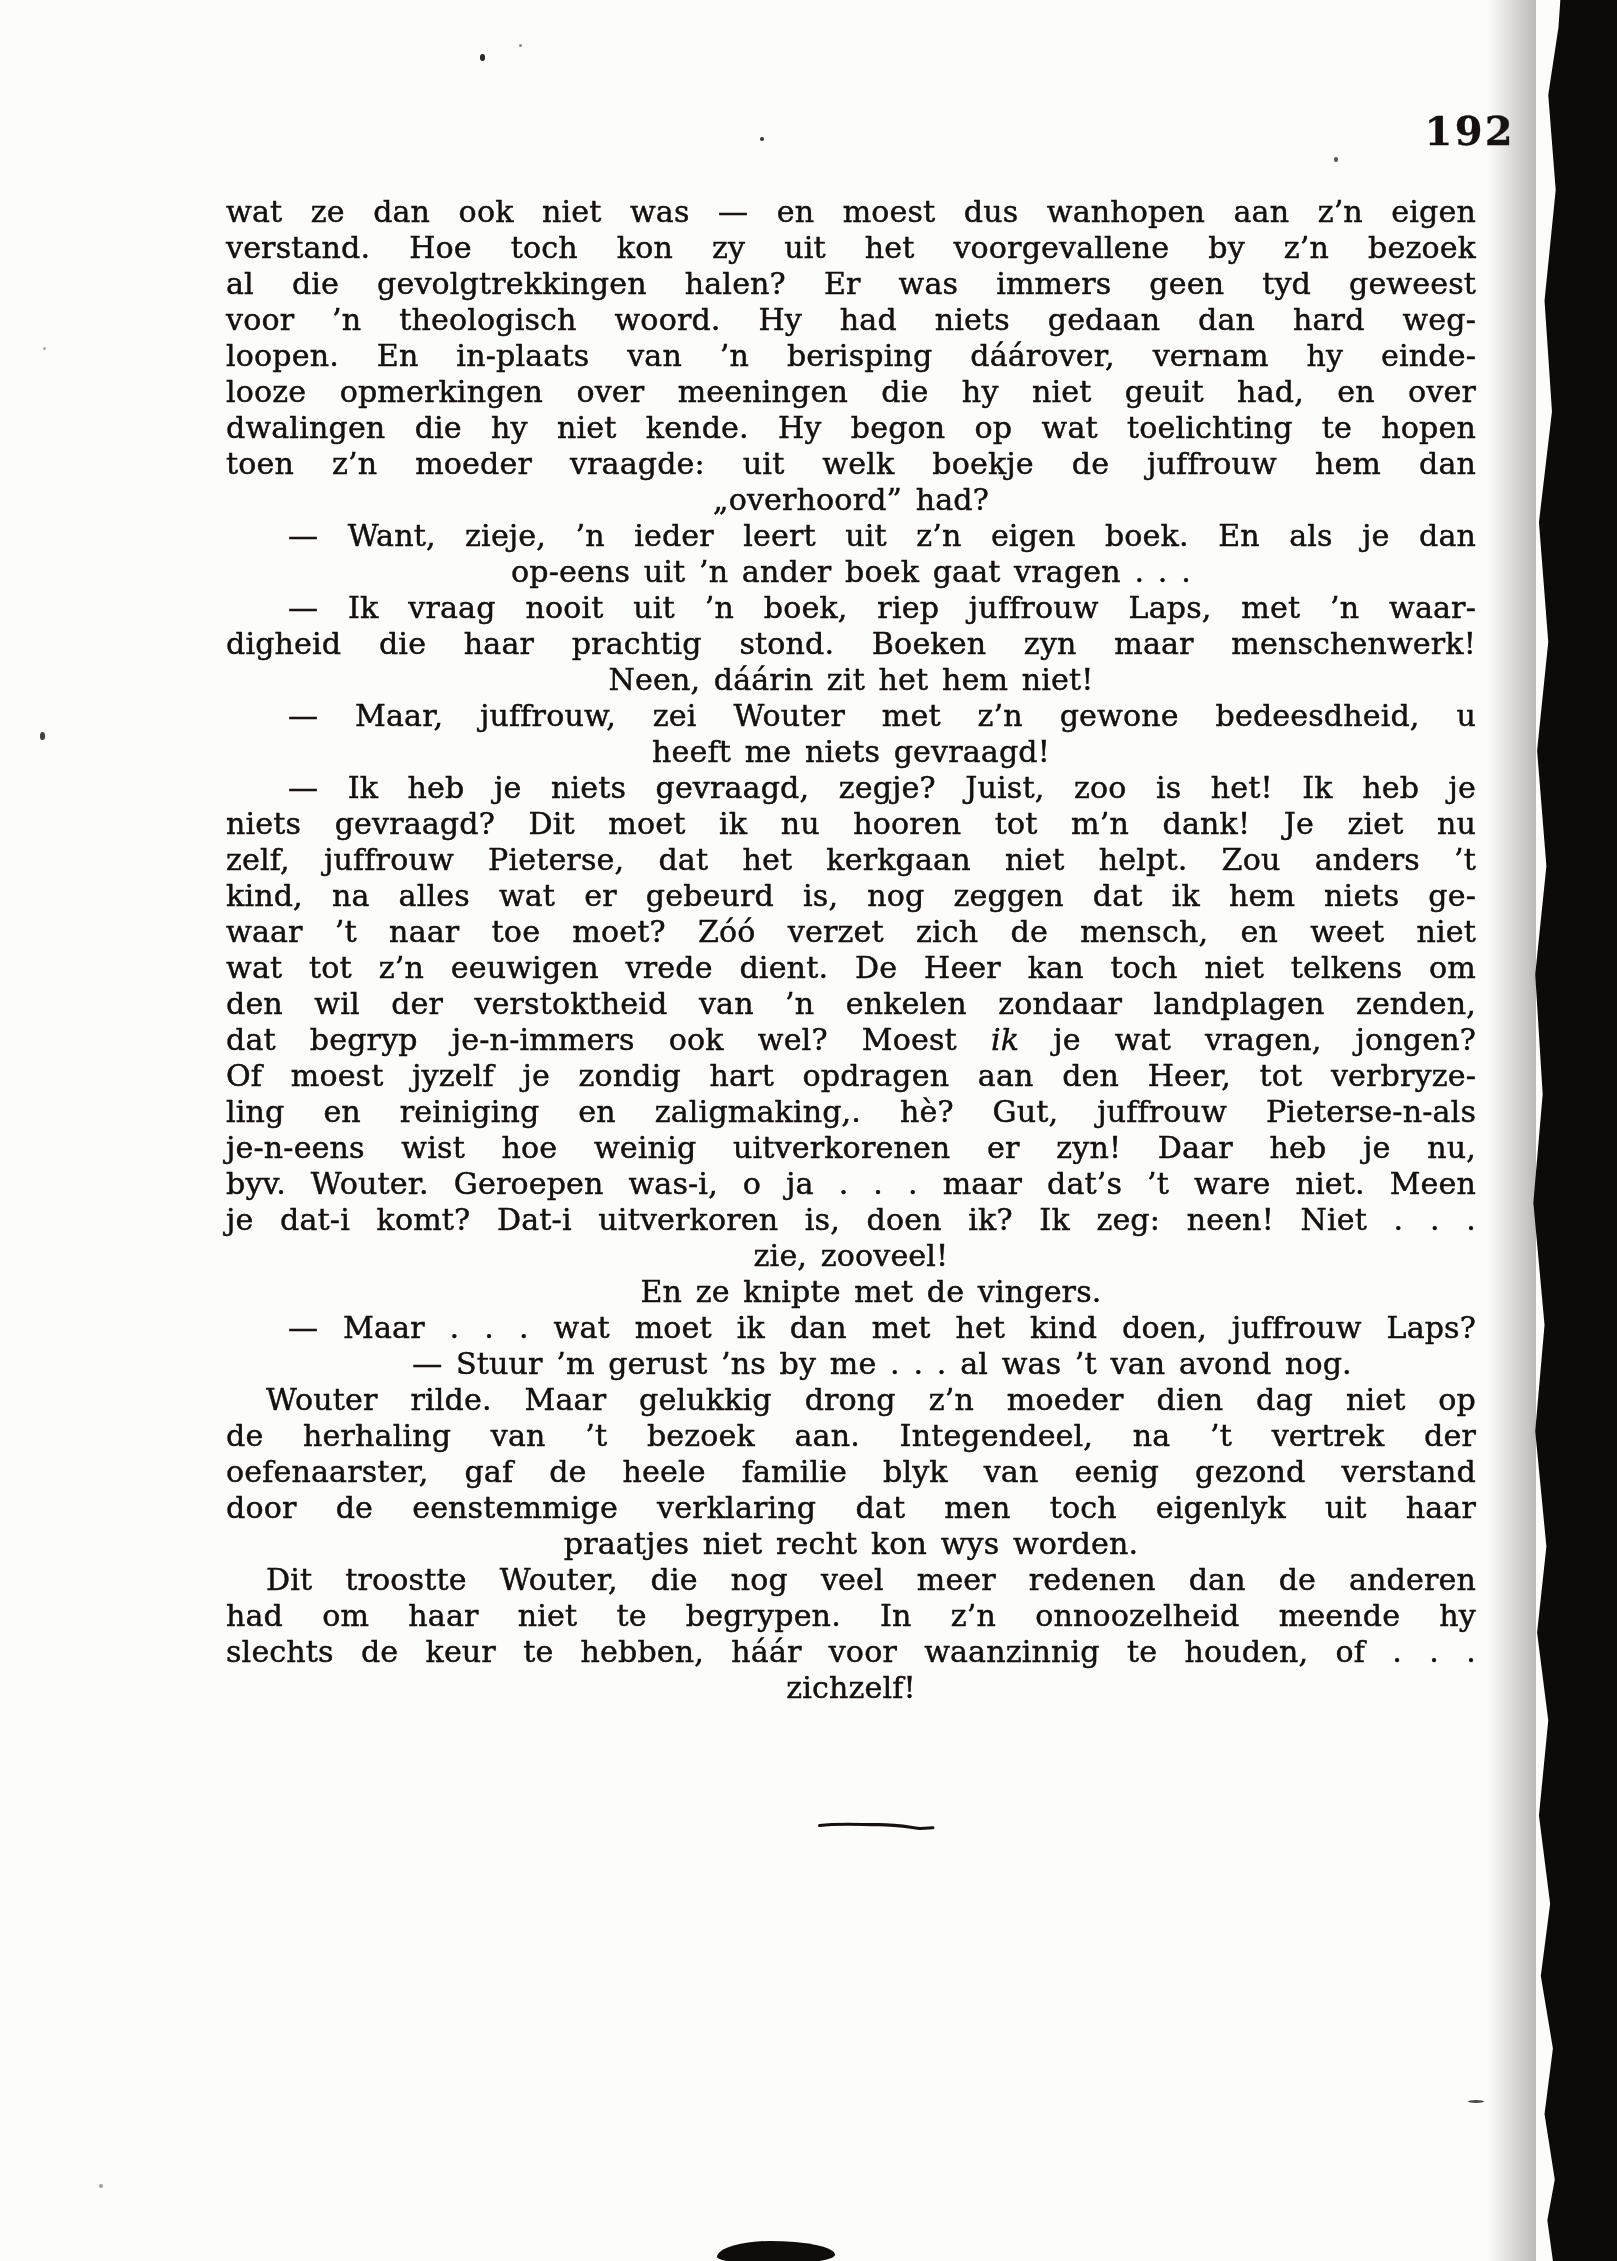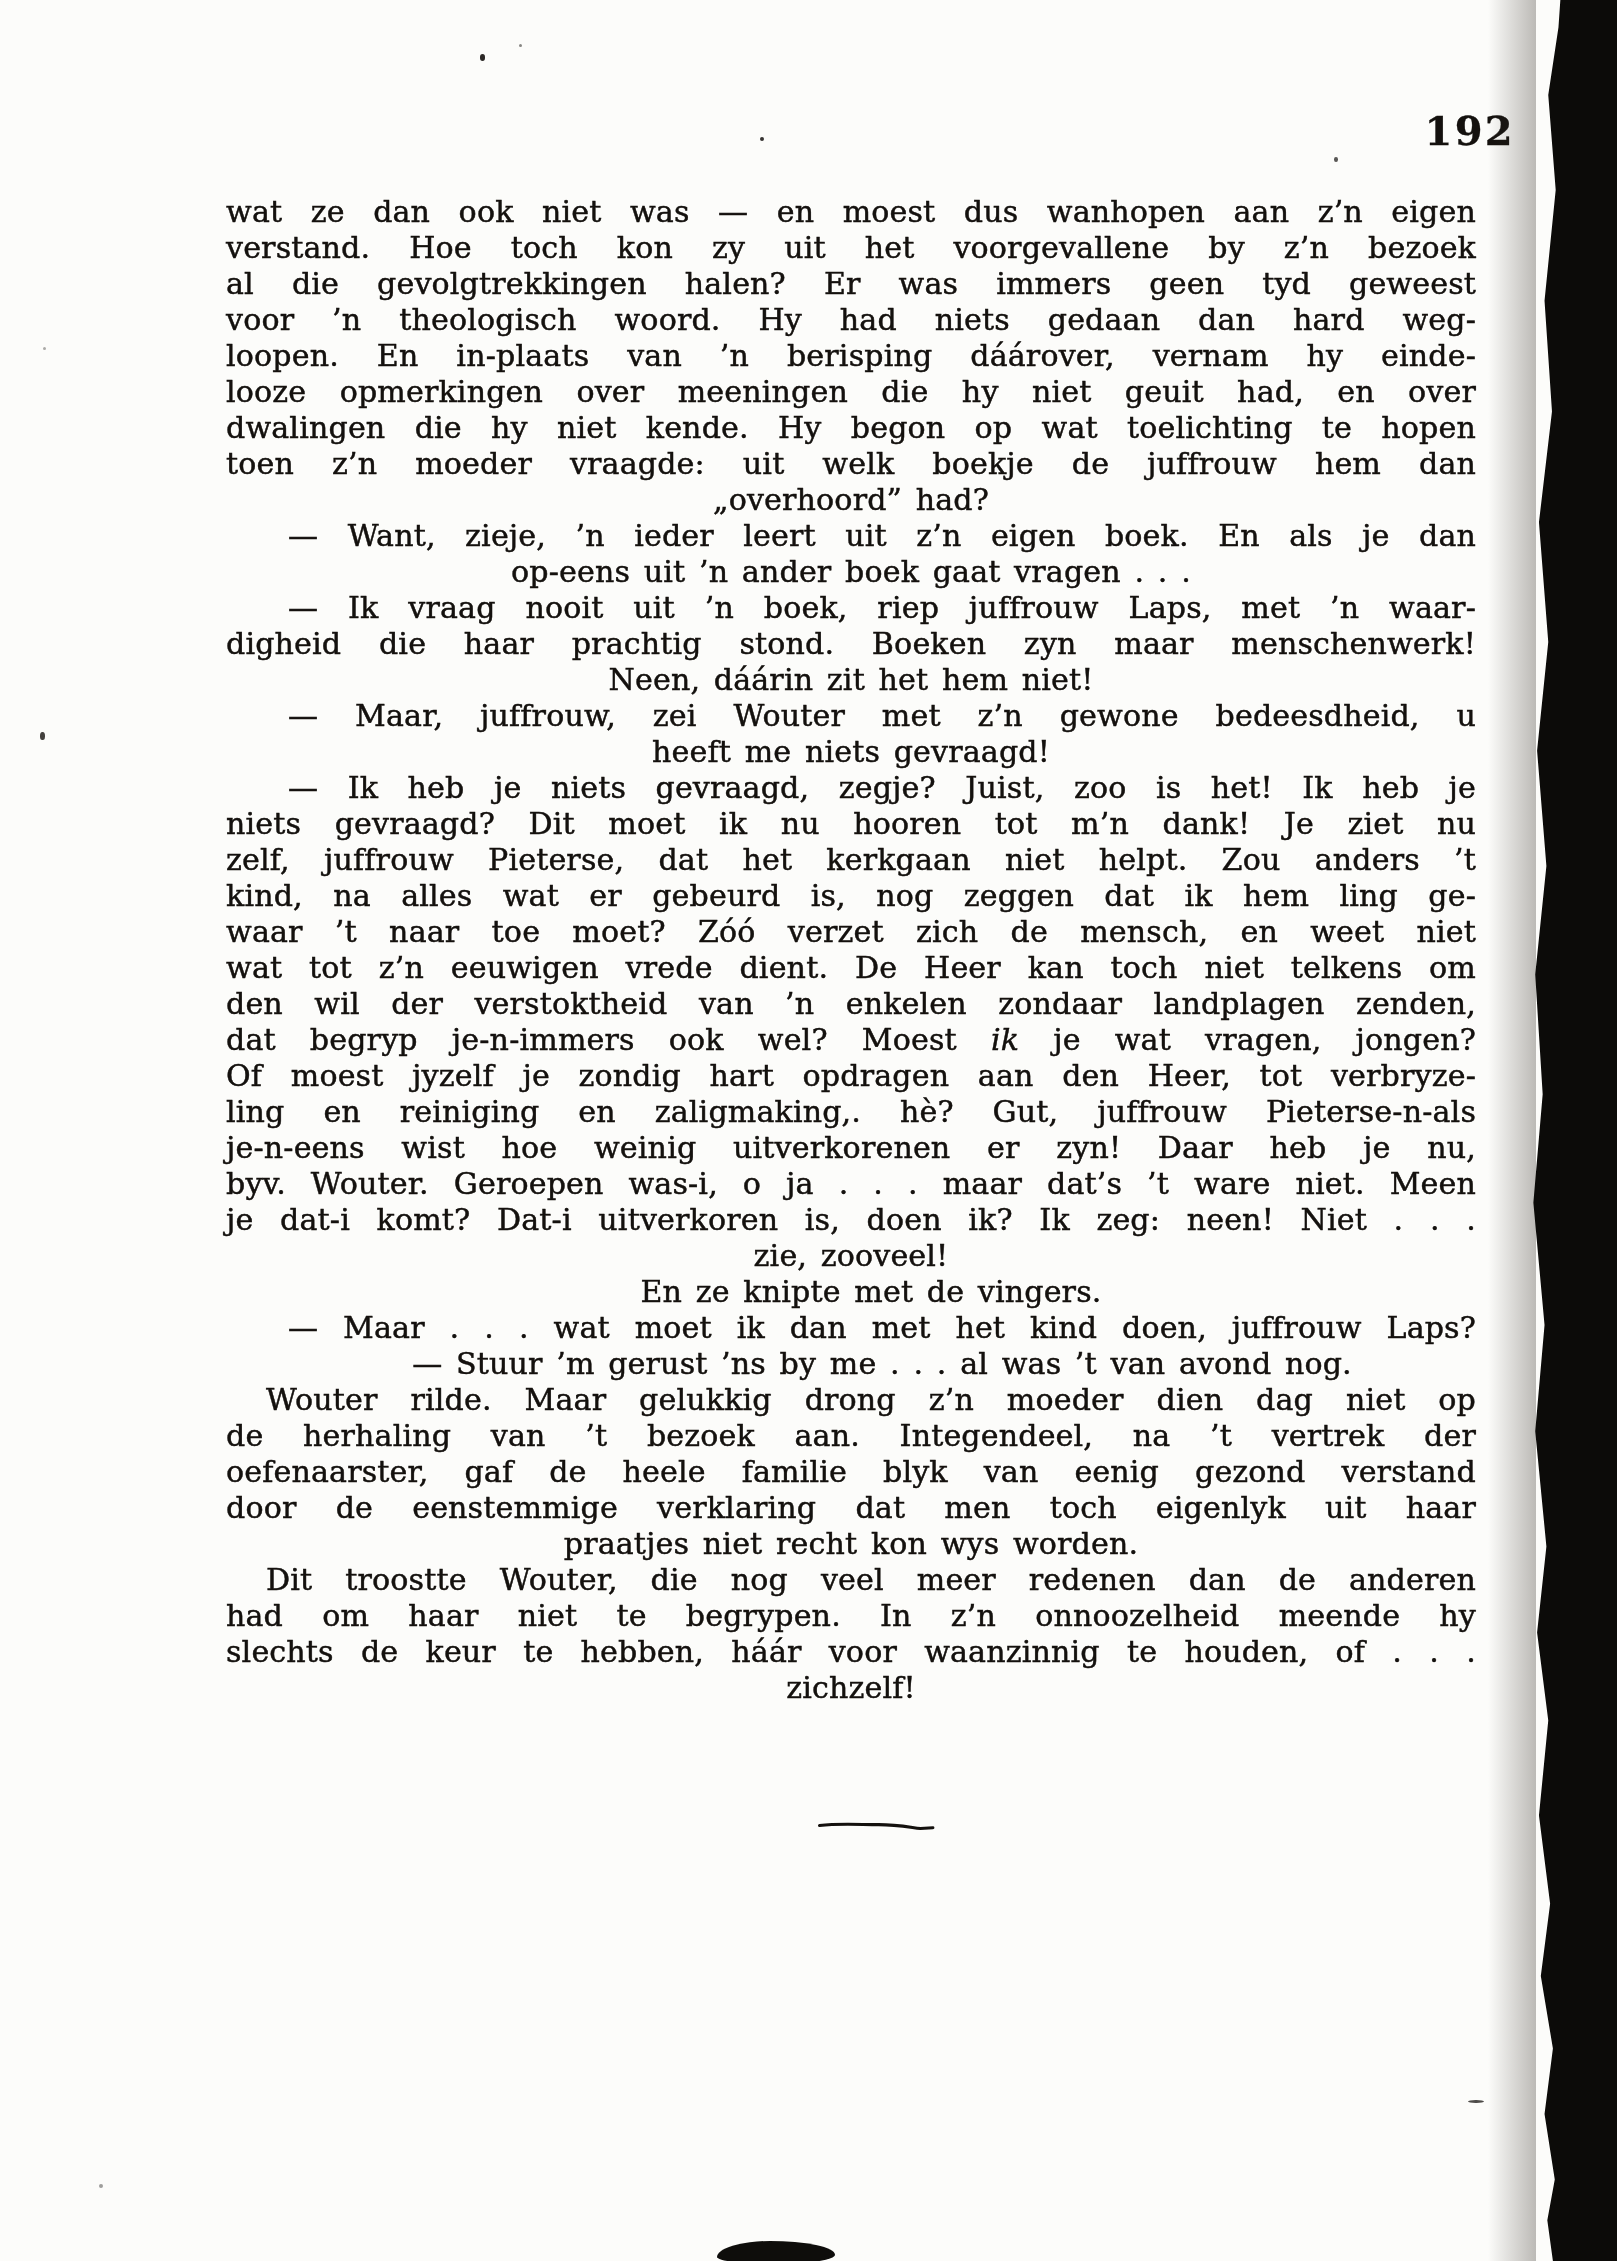--- a/index.html
+++ b/index.html
@@ -68,21 +68,21 @@
       <div class="line just ind2">— Want, zieje, ’n ieder leert uit z’n eigen boek. En als je dan</div>
       <div class="line">op-eens uit ’n ander boek gaat vragen . . .</div>
       <div class="line just ind2">— Ik vraag nooit uit ’n boek, riep juffrouw Laps, met ’n waar-</div>
       <div class="line just">digheid die haar prachtig stond. Boeken zyn maar menschenwerk!</div>
       <div class="line">Neen, dáárin zit het hem niet!</div>
       <div class="line just ind2">— Maar, juffrouw, zei Wouter met z’n gewone bedeesdheid, u</div>
       <div class="line">heeft me niets gevraagd!</div>
       <div class="line just ind2">— Ik heb je niets gevraagd, zegje? Juist, zoo is het! Ik heb je</div>
       <div class="line just">niets gevraagd? Dit moet ik nu hooren tot m’n dank! Je ziet nu</div>
       <div class="line just">zelf, juffrouw Pieterse, dat het kerkgaan niet helpt. Zou anders ’t</div>
-      <div class="line just">kind, na alles wat er gebeurd is, nog zeggen dat ik hem ling ge-</div>
+      <div class="line just">kind, na alles wat er gebeurd is, nog zeggen dat ik hem niets ge-</div>
       <div class="line just">waar ’t naar toe moet? Zóó verzet zich de mensch, en weet niet</div>
       <div class="line just">wat tot z’n eeuwigen vrede dient. De Heer kan toch niet telkens om</div>
       <div class="line just">den wil der verstoktheid van ’n enkelen zondaar landplagen zenden,</div>
       <div class="line just">dat begryp je-n-immers ook wel? Moest <i>ik</i> je wat vragen, jongen?</div>
       <div class="line just">Of moest jyzelf je zondig hart opdragen aan den Heer, tot verbryze-</div>
       <div class="line just">ling en reiniging en zaligmaking,. hè? Gut, juffrouw Pieterse-n-als</div>
       <div class="line just">je-n-eens wist hoe weinig uitverkorenen er zyn! Daar heb je nu,</div>
       <div class="line just">byv. Wouter. Geroepen was-i, o ja . . . maar dat’s ’t ware niet. Meen</div>
       <div class="line just">je dat-i komt? Dat-i uitverkoren is, doen ik? Ik zeg: neen! Niet . . .</div>
       <div class="line">zie, zooveel!</div>

